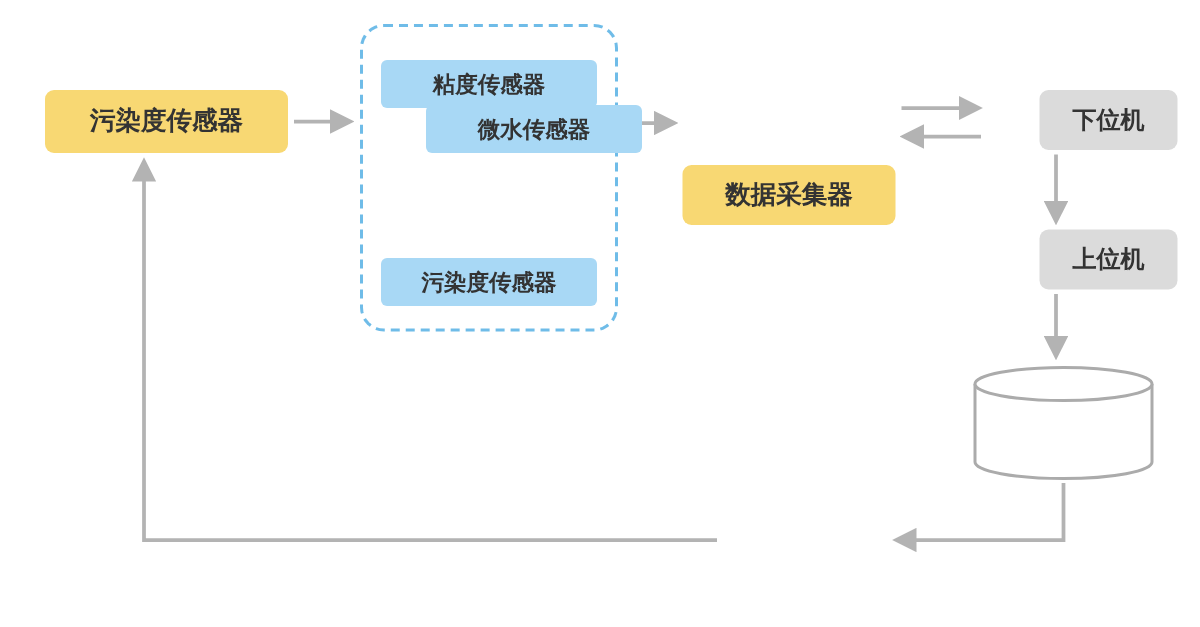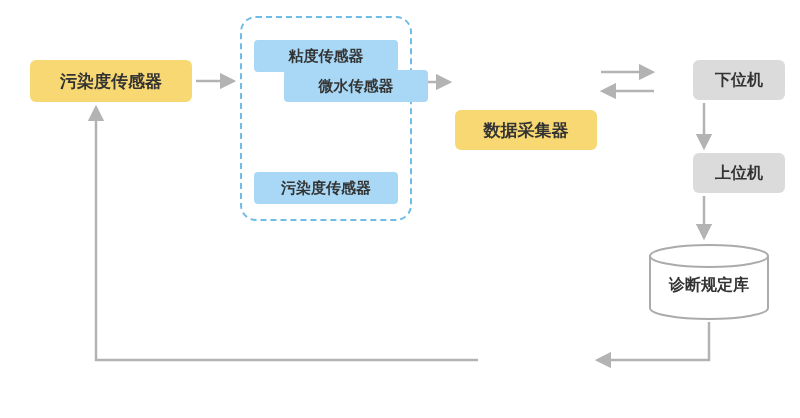--- a/index.html
+++ b/index.html
@@ -88,17 +88,16 @@
 
   <div class="node graybox upper">
     <span>上位机</span>
   </div>
 
   <div class="cylinder">
     <svg width="122" height="78" viewBox="0 0 122 78">
       <path d="M2,13 L2,65 A59,11 0 0 0 120,65 L120,13"></path>
       <ellipse cx="61" cy="13" rx="59" ry="11"></ellipse>
     </svg>
-    <span class="cyl-label">诊断规定库</span>
   </div>
 
 
 </div>
 
 </body></html>

